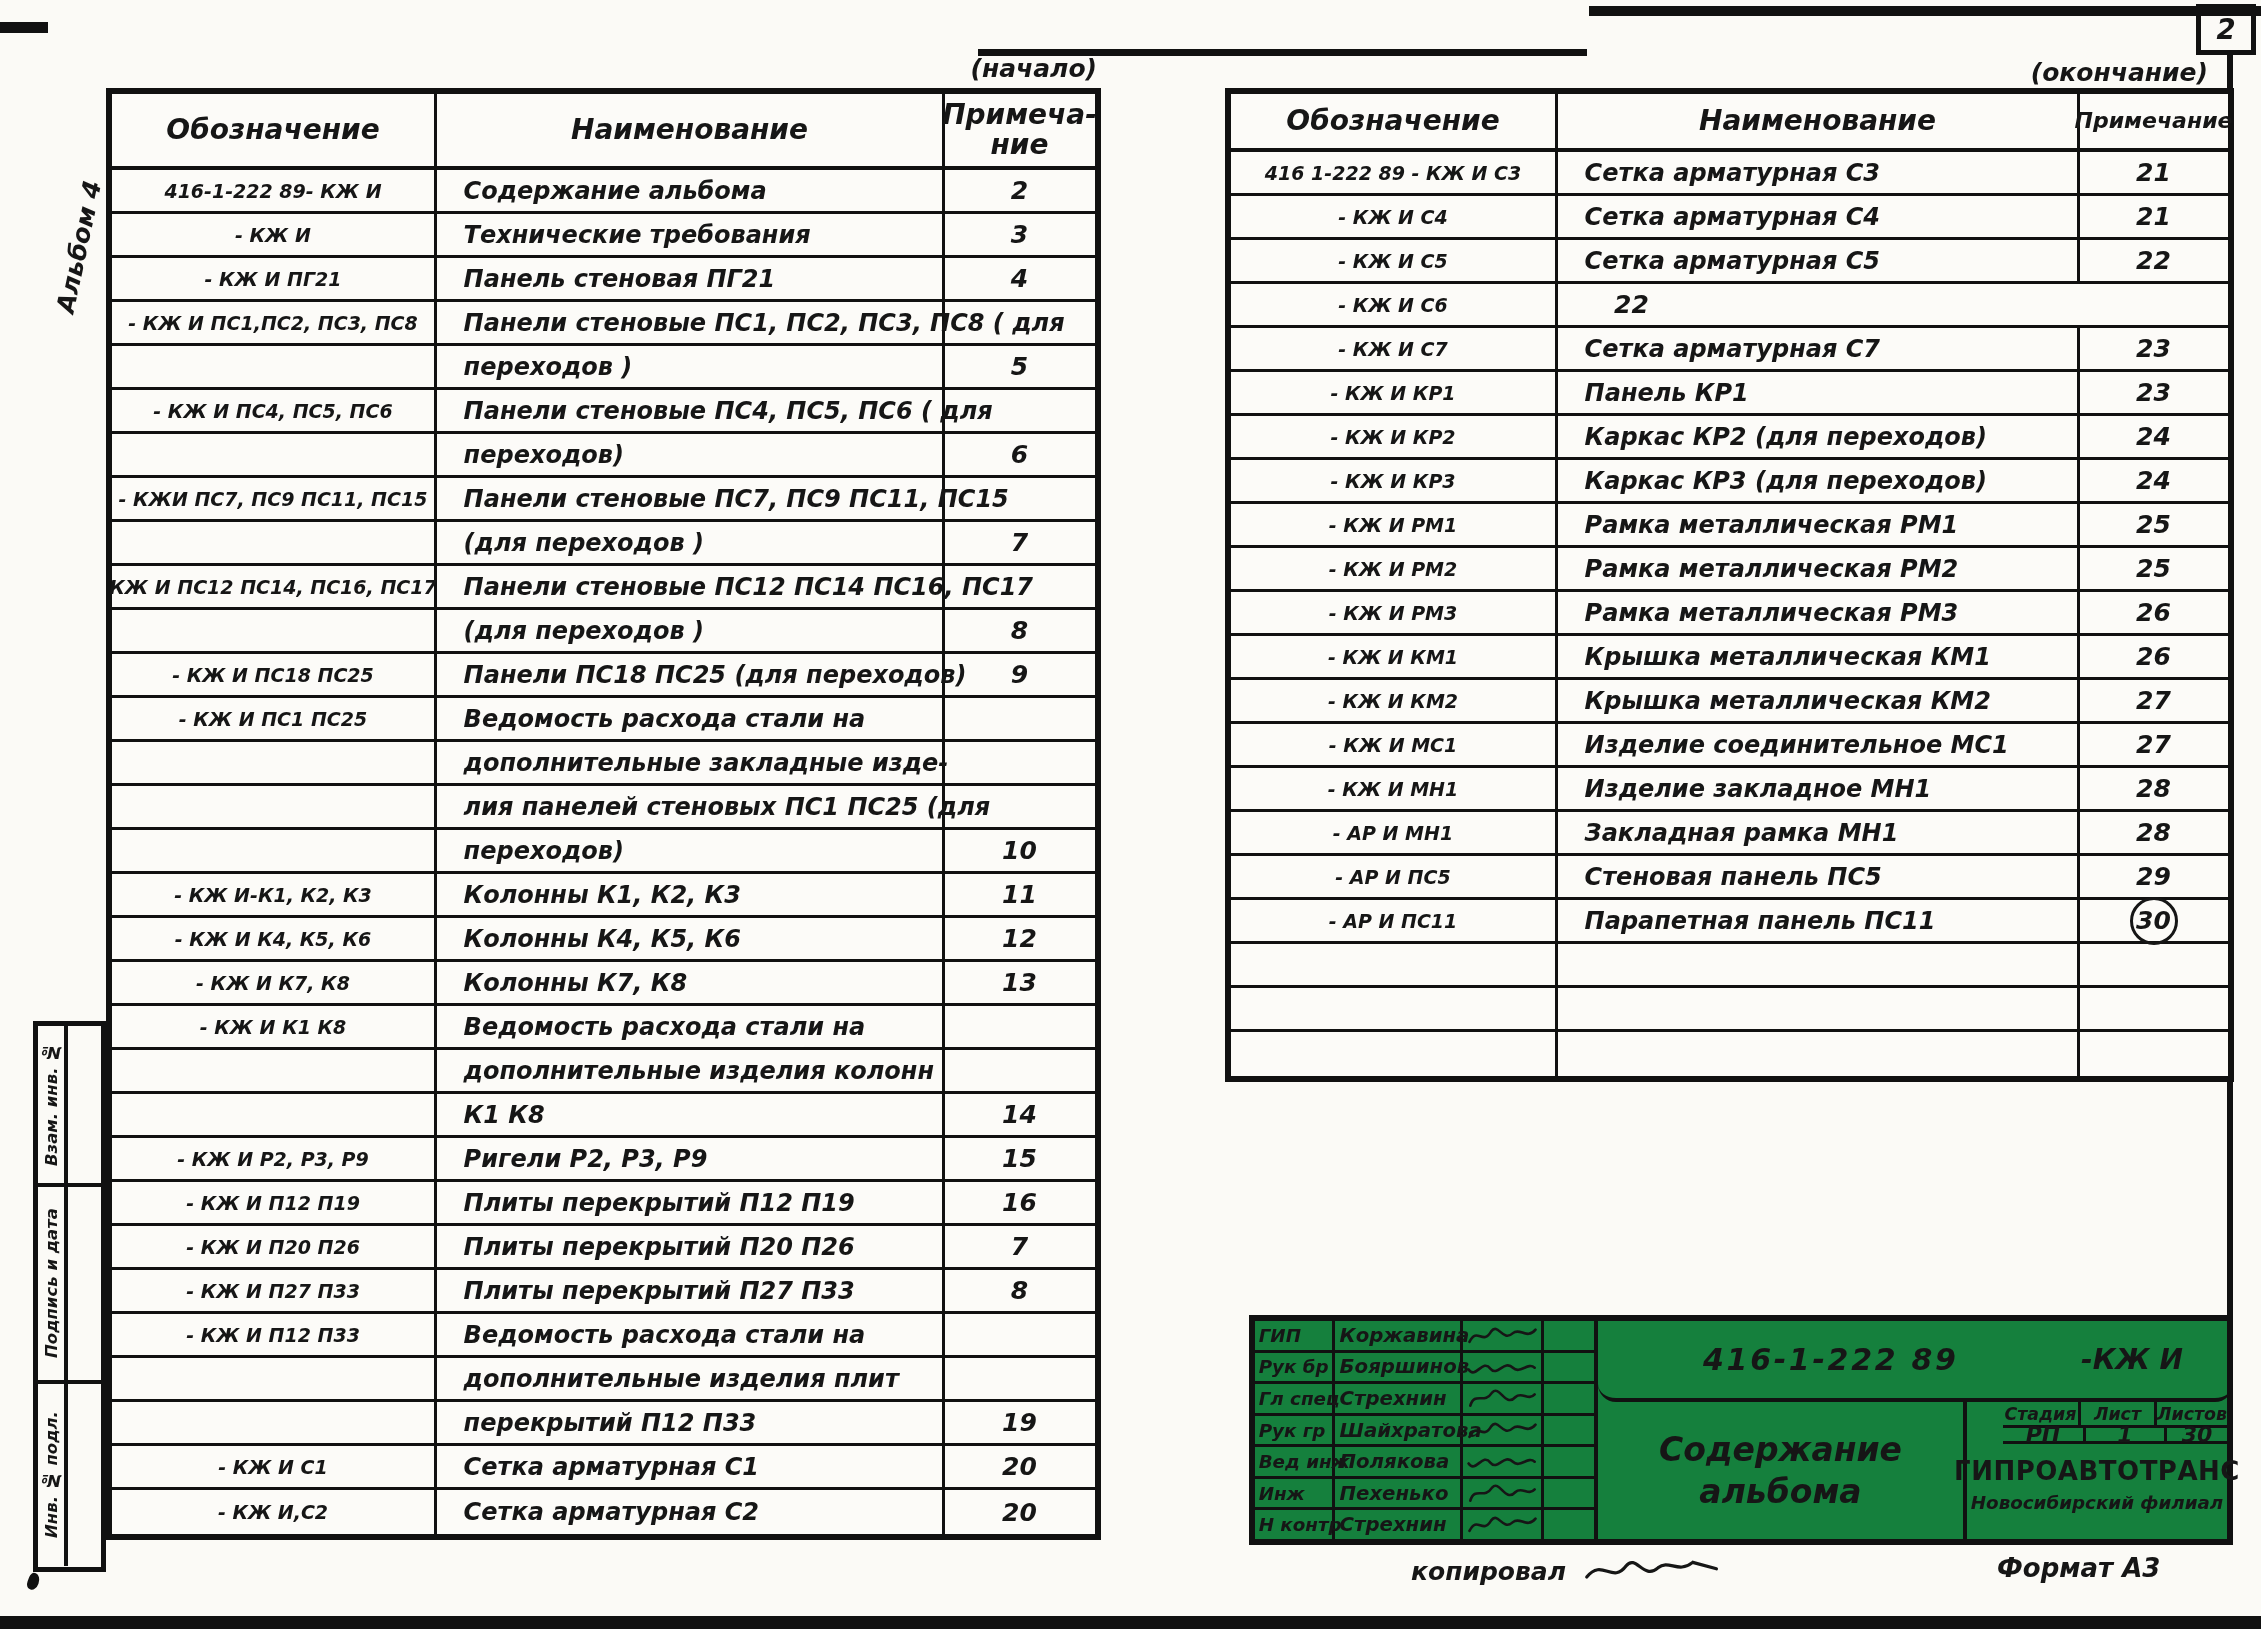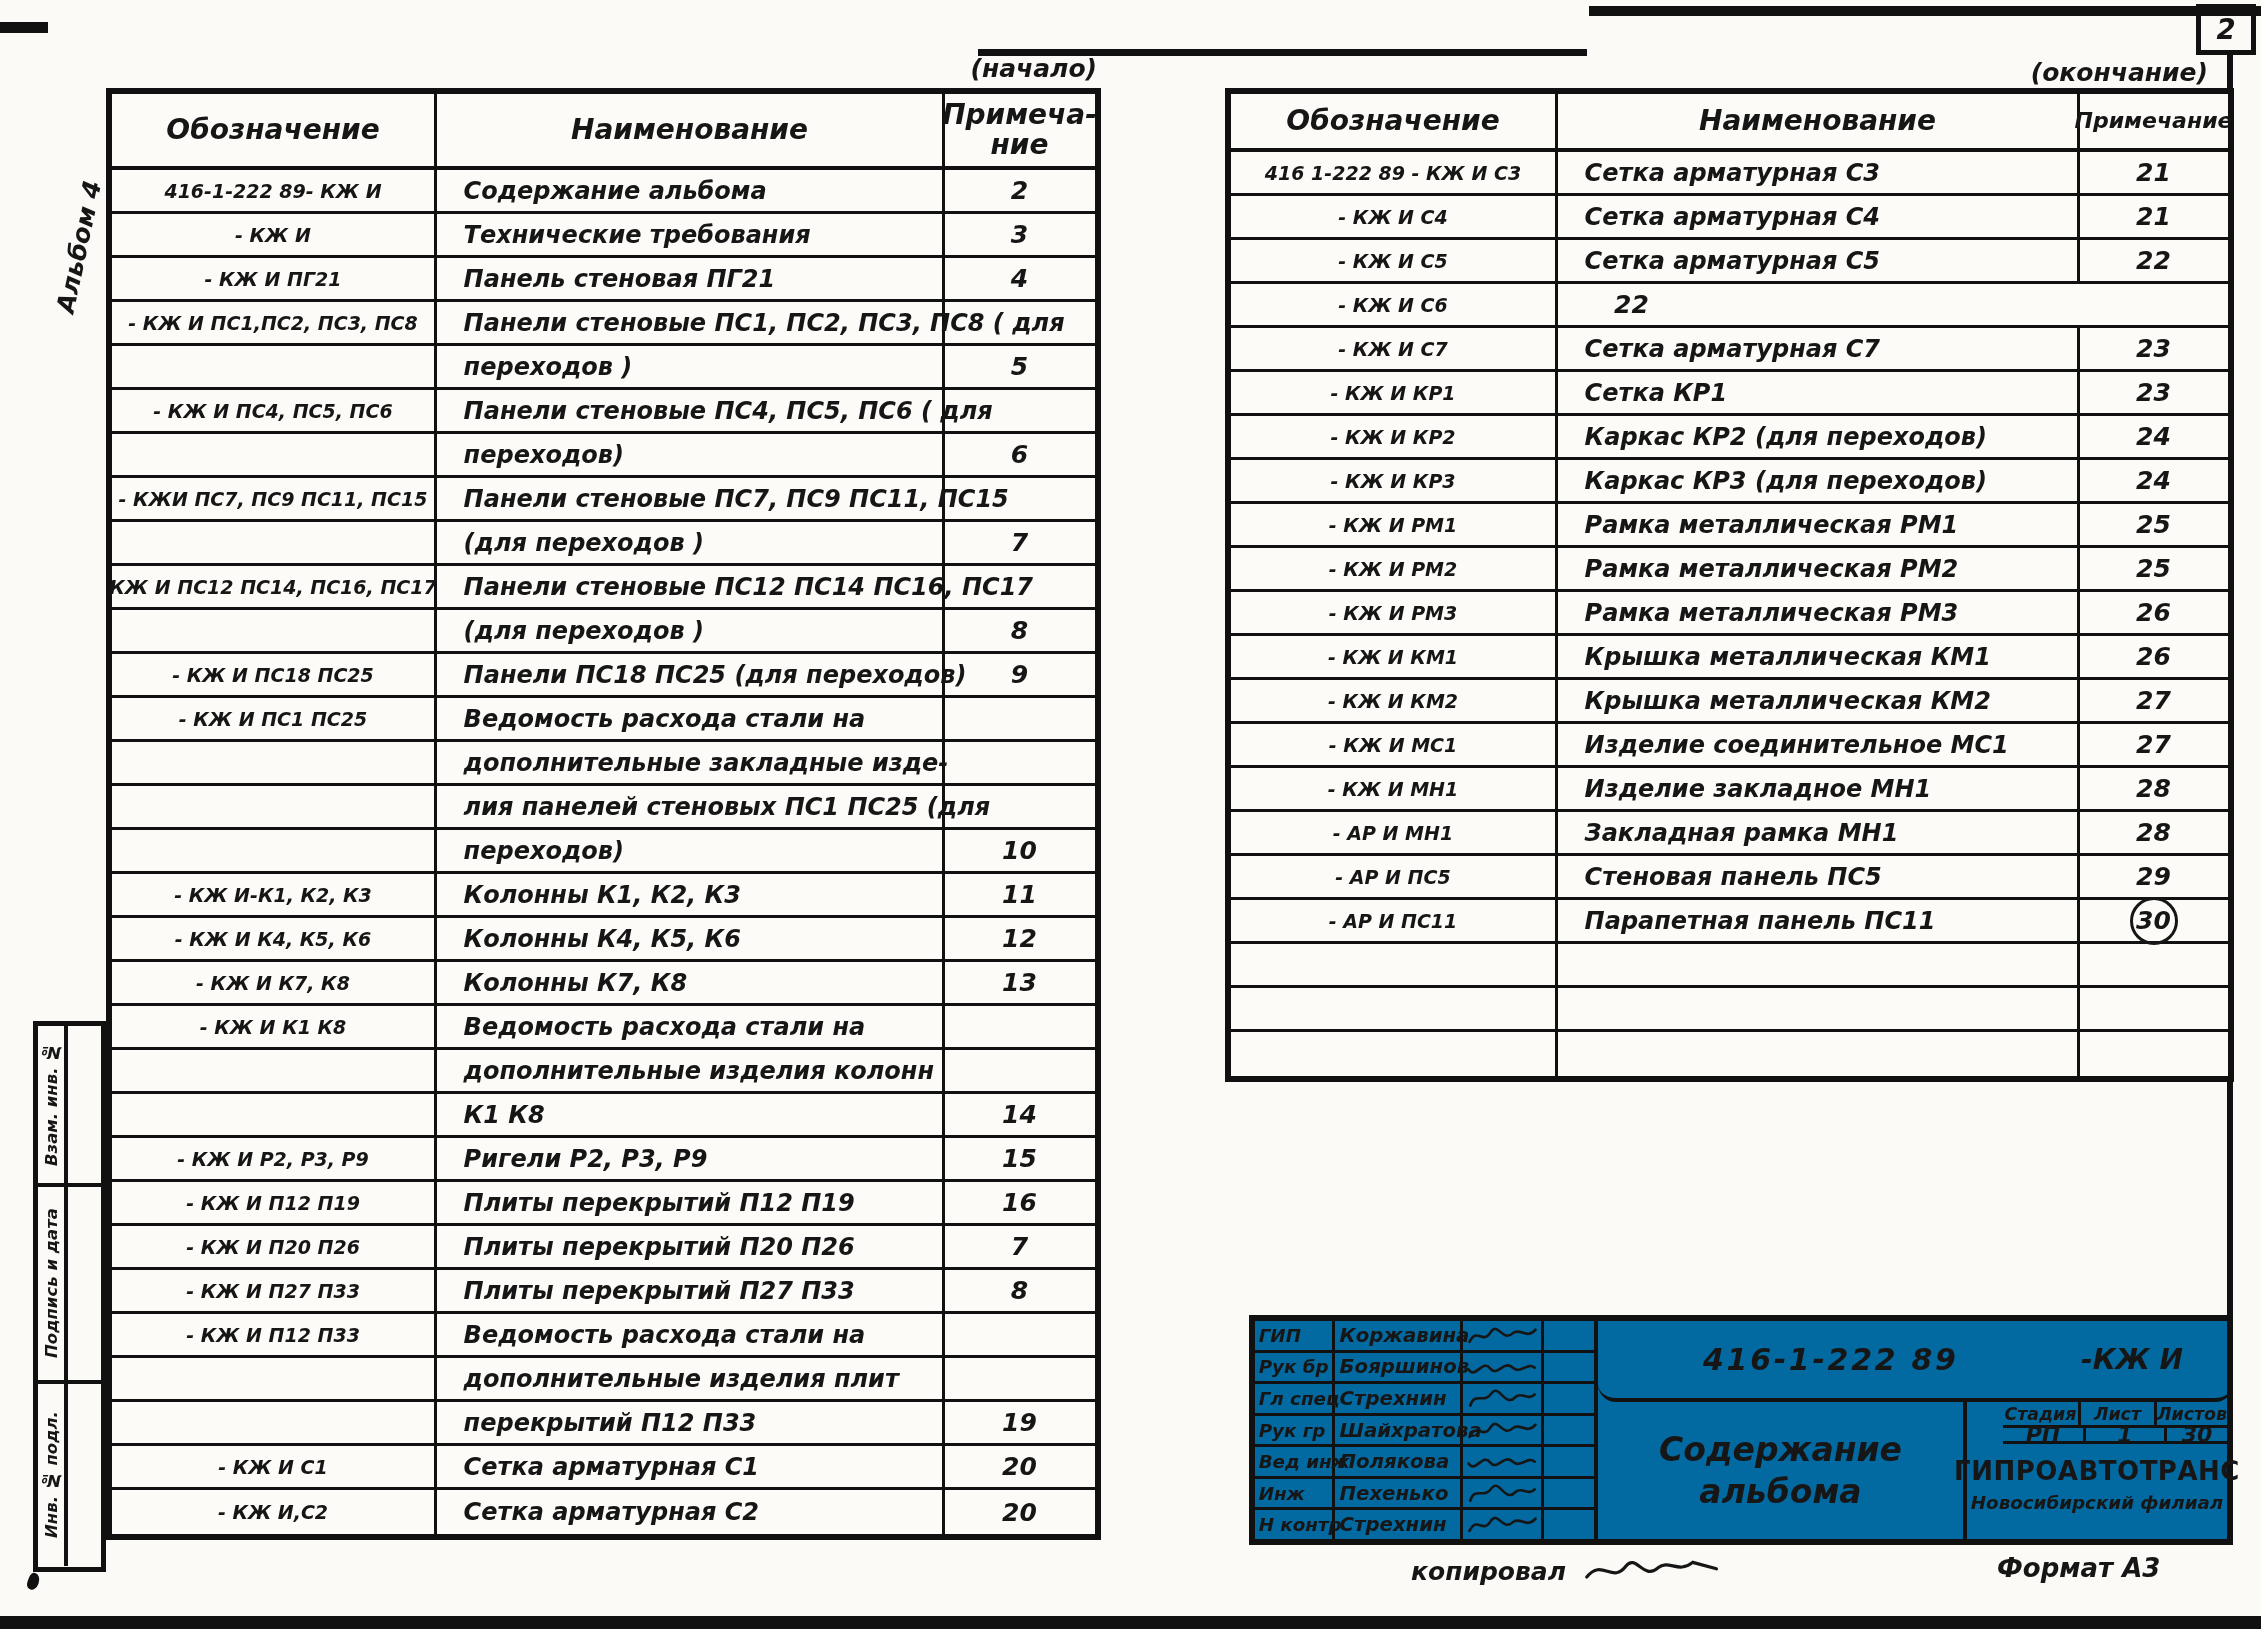--- a/index.html
+++ b/index.html
@@ -52,21 +52,21 @@
   .side-cell{position:relative;border-bottom:4.1px solid #111;box-sizing:border-box;}
   .side-cell:last-child{border-bottom:none;}
   .side-cell::after{content:'';position:absolute;left:26px;top:0;bottom:0;width:3.7px;background:#111;}
   .side-cell span{position:absolute;left:0;top:0;width:26px;height:100%;
       display:flex;align-items:center;justify-content:center;
       writing-mode:vertical-rl;transform:rotate(180deg);
       font-size:16.5px;font-style:italic;font-weight:bold;white-space:nowrap;}
 
   
   .stamp{position:absolute;left:1249px;top:1315px;width:984px;height:230px;
-         border:6px solid #111;box-sizing:border-box;background:#0369a1;}
+         border:6px solid #111;box-sizing:border-box;background:#15803d;}
   .sigtable{position:absolute;left:0;top:0;width:343px;height:100%;
             border-right:4.6px solid #111;box-sizing:border-box;display:flex;flex-direction:column;}
   .sigrow{display:flex;border-bottom:3.7px solid #111;box-sizing:border-box;flex:1;}
   .sigrow:last-child{border-bottom:none;}
   .sigrow .sc{box-sizing:border-box;display:flex;align-items:center;overflow:visible;white-space:nowrap;}
   .sc.role{width:80px;border-right:3.7px solid #111;padding-left:3.7px;font-size:18.3px;}
   .sc.nm{width:128px;border-right:3.7px solid #111;padding-left:4.6px;font-size:19.7px;}
   .sc.sg{width:81px;border-right:3.7px solid #111;justify-content:center;}
   .sc.dt{flex:1;}
   .code-row{position:absolute;left:343px;top:0;width:635px;height:81px;
@@ -323,21 +323,21 @@
           <div class="td c0">- КЖ И С6</div>
           <div class="td c2">22</div>
         </div>
         <div class="tr">
           <div class="td c0">- КЖ И С7</div>
           <div class="td c1">Сетка арматурная С7</div>
           <div class="td c2">23</div>
         </div>
         <div class="tr">
           <div class="td c0">- КЖ И КР1</div>
-          <div class="td c1">Сетка КР1</div>
+          <div class="td c1">Панель КР1</div>
           <div class="td c2">23</div>
         </div>
         <div class="tr">
           <div class="td c0">- КЖ И КР2</div>
           <div class="td c1">Каркас КР2 (для переходов)</div>
           <div class="td c2">24</div>
         </div>
         <div class="tr">
           <div class="td c0">- КЖ И КР3</div>
           <div class="td c1">Каркас КР3 (для переходов)</div>

